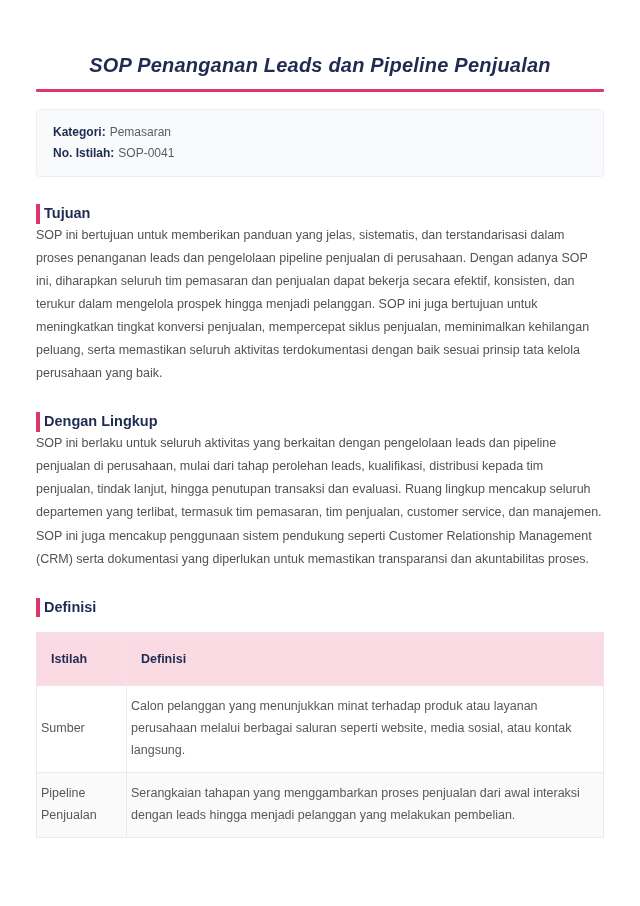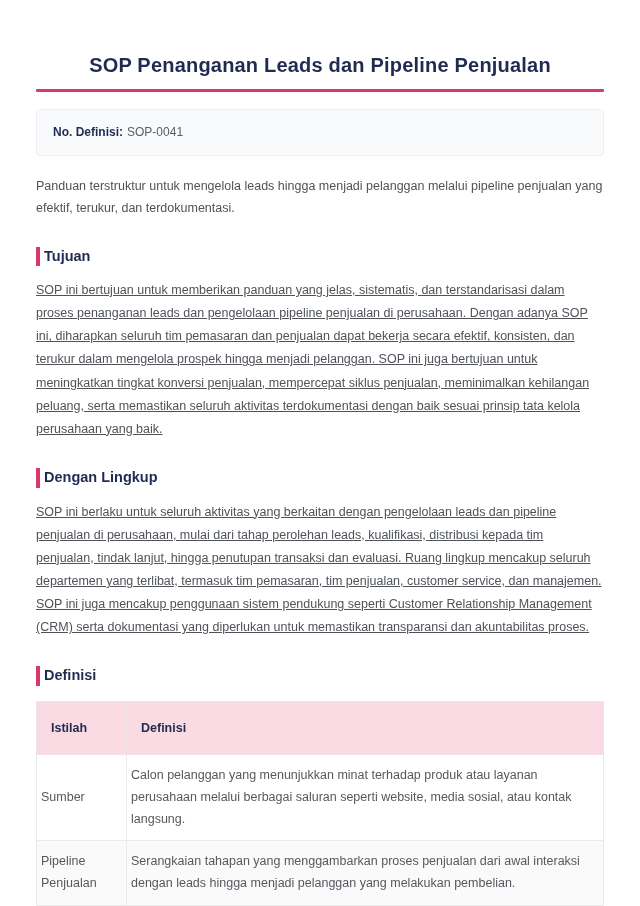--- a/index.html
+++ b/index.html
@@ -6,21 +6,21 @@
   html, body { background: #ffffff; }
   body {
     width: 640px; height: 906px; overflow: hidden;
     font-family: "Liberation Sans", "DejaVu Sans", sans-serif;
     color: #4f5358;
   }
   .page { width: 640px; height: 906px; padding: 52px 36px 0 36px; background: #fff; }
 
   .doc-title {
     font-size: 20px; font-weight: bold; color: #1f2b50;
-    text-align: center; letter-spacing: 0.2px; line-height: 1.3;
+    text-align: center; letter-spacing: 0.2px; line-height: 1.3; font-style: italic;
   }
   .title-rule {
     height: 3px; background: #d9376e; border: none;
     margin-top: 11px; border-radius: 1px;
   }
 
   .meta-box {
     margin-top: 17px;
     background: #f9fafb;
     border: 1px solid #eceef1;
@@ -37,24 +37,22 @@
     font-size: 12.5px; line-height: 1.78; color: #4f5358;
   }
 
   .section-heading {
     margin-top: 27px;
     font-size: 14.5px; font-weight: bold; color: #1f2b50;
     border-left: 4px solid #d9376e;
     padding-left: 4px; line-height: 1.35;
   }
   .section-body {
-    margin-top: 13px;
     font-size: 12.5px; line-height: 1.85; color: #4f5358;
     text-align: left;
-    text-decoration: underline;
   }
 
   table.def-table {
     margin-top: 15px;
     width: 100%;
     border-collapse: collapse;
     font-size: 12.5px;
   }
   table.def-table th {
     background: #fbdbe3;
@@ -77,25 +75,27 @@
 </head>
 <body>
 
 <div class="page">
 
   <h1 class="doc-title">SOP Penanganan Leads dan Pipeline Penjualan</h1>
   <div class="title-rule"></div>
 
   <div class="meta-box">
     <div class="meta-line">
-      <span class="meta-label">No. Definisi:</span><span class="meta-value">SOP-0041</span>
+      <span class="meta-label">Kategori:</span><span class="meta-value">Pemasaran</span>
+    </div>
+    <div class="meta-line">
+      <span class="meta-label">No. Istilah:</span><span class="meta-value">SOP-0041</span>
     </div>
   </div>
 
-  <p class="intro">Panduan terstruktur untuk mengelola leads hingga menjadi pelanggan melalui pipeline penjualan yang efektif, terukur, dan terdokumentasi.</p>
 
   <h2 class="section-heading">Tujuan</h2>
   <p class="section-body">SOP ini bertujuan untuk memberikan panduan yang jelas, sistematis, dan terstandarisasi dalam proses penanganan leads dan pengelolaan pipeline penjualan di perusahaan. Dengan adanya SOP ini, diharapkan seluruh tim pemasaran dan penjualan dapat bekerja secara efektif, konsisten, dan terukur dalam mengelola prospek hingga menjadi pelanggan. SOP ini juga bertujuan untuk meningkatkan tingkat konversi penjualan, mempercepat siklus penjualan, meminimalkan kehilangan peluang, serta memastikan seluruh aktivitas terdokumentasi dengan baik sesuai prinsip tata kelola perusahaan yang baik.</p>
 
   <h2 class="section-heading">Dengan Lingkup</h2>
   <p class="section-body">SOP ini berlaku untuk seluruh aktivitas yang berkaitan dengan pengelolaan leads dan pipeline penjualan di perusahaan, mulai dari tahap perolehan leads, kualifikasi, distribusi kepada tim penjualan, tindak lanjut, hingga penutupan transaksi dan evaluasi. Ruang lingkup mencakup seluruh departemen yang terlibat, termasuk tim pemasaran, tim penjualan, customer service, dan manajemen. SOP ini juga mencakup penggunaan sistem pendukung seperti Customer Relationship Management (CRM) serta dokumentasi yang diperlukan untuk memastikan transparansi dan akuntabilitas proses.</p>
 
   <h2 class="section-heading">Definisi</h2>
 
   <table class="def-table">

